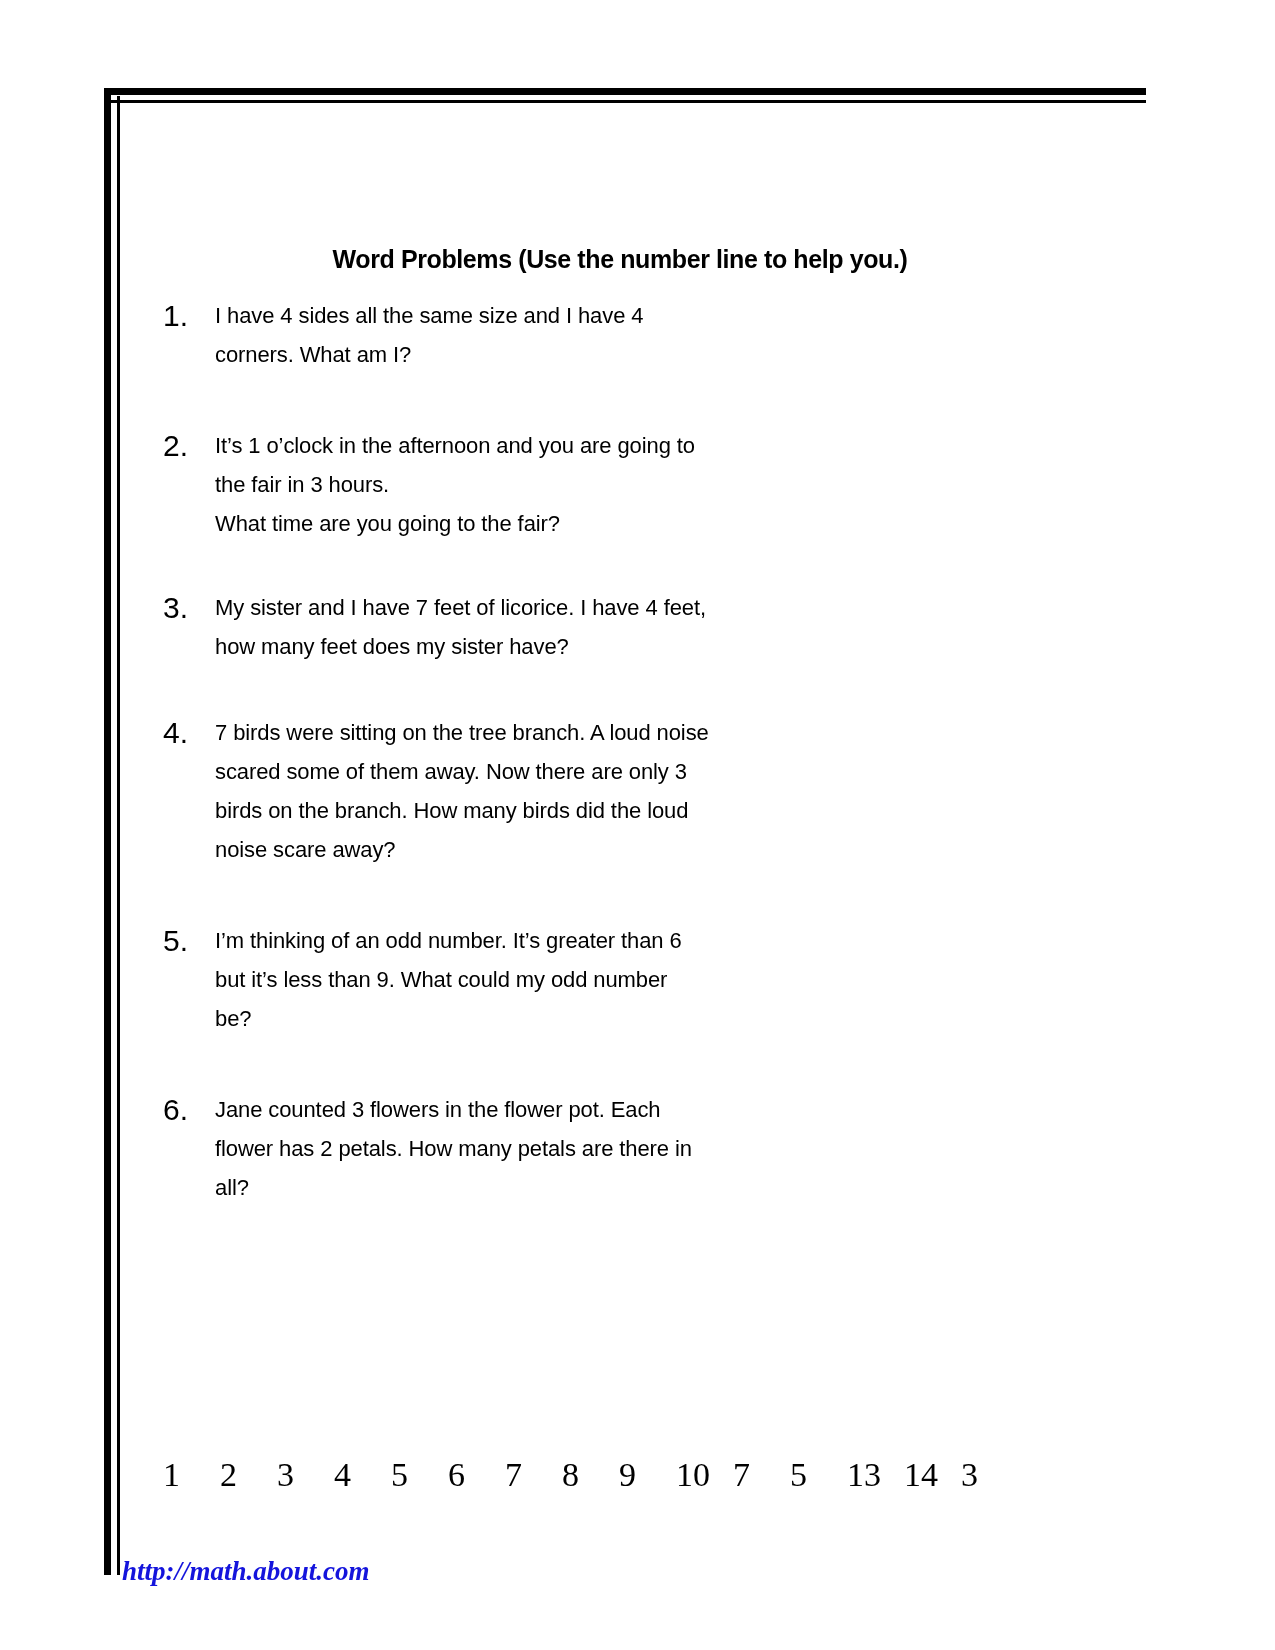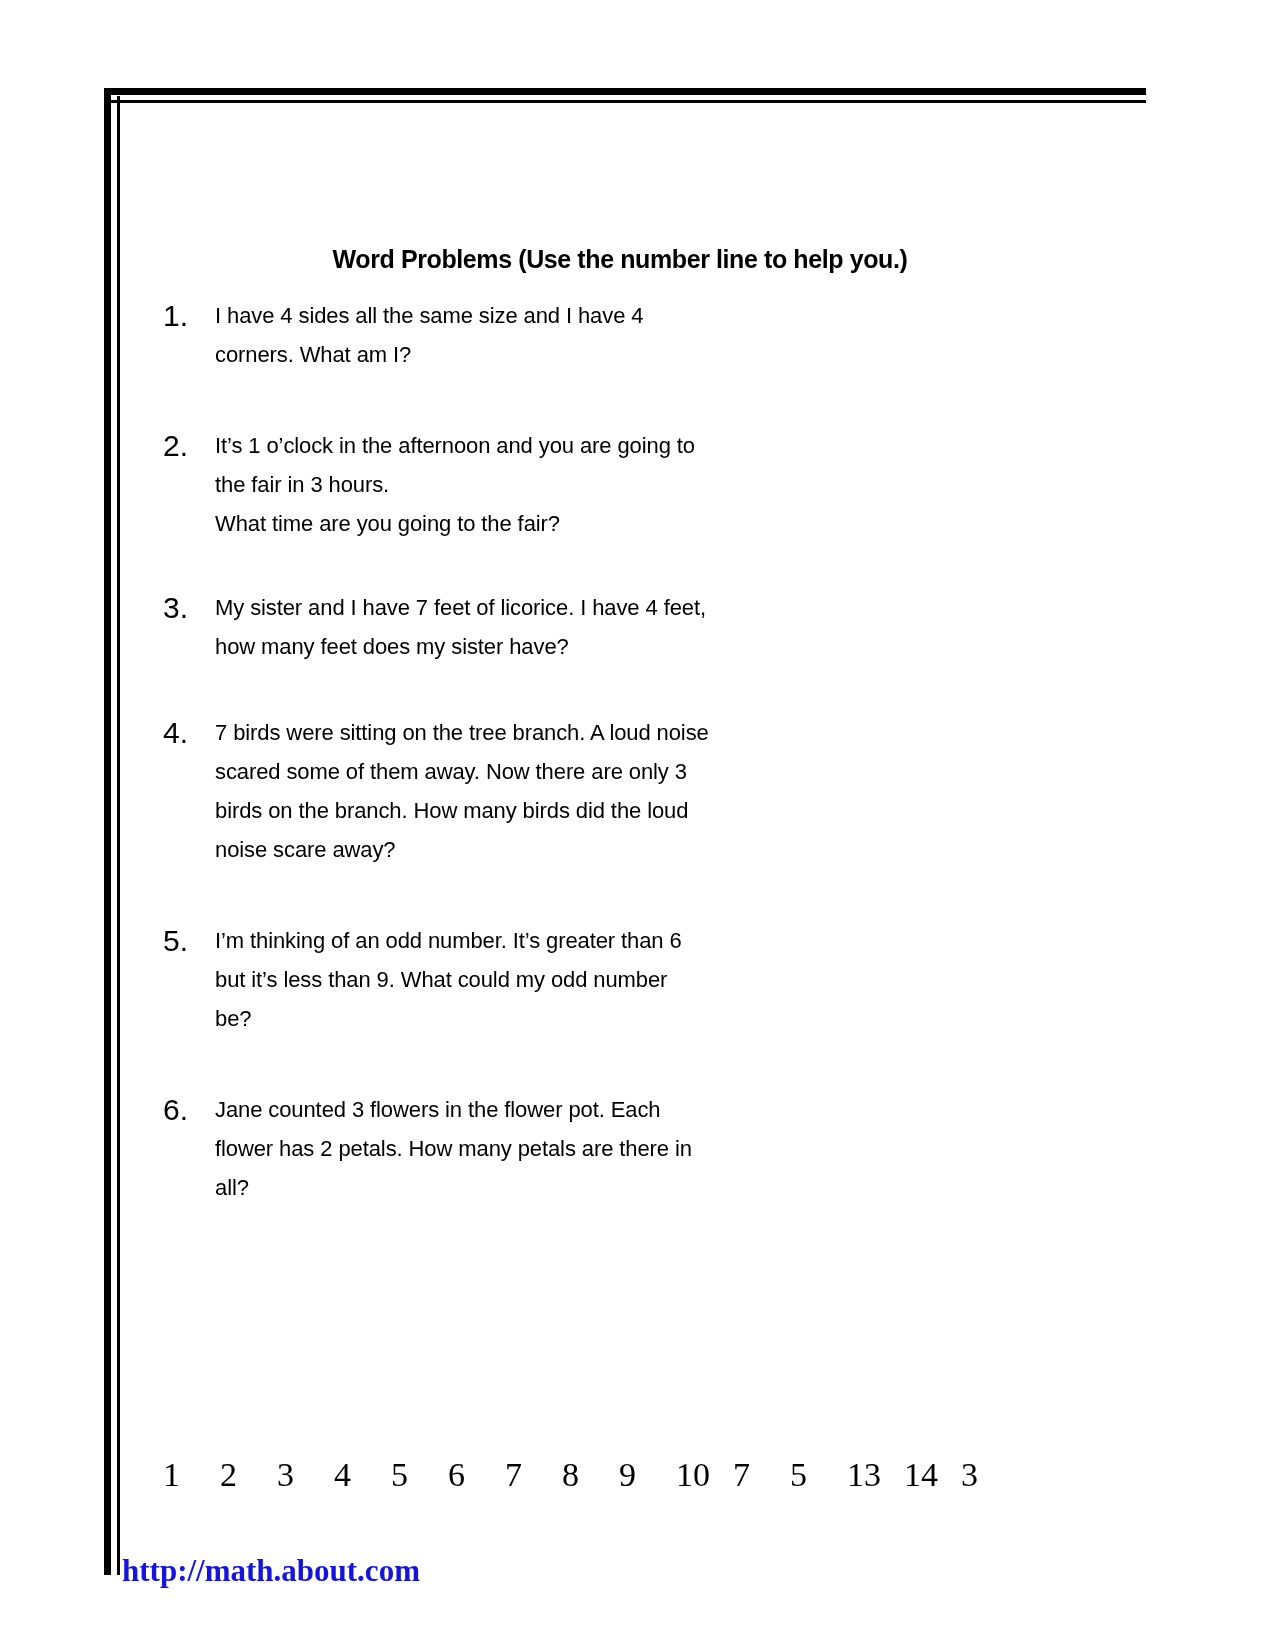--- a/index.html
+++ b/index.html
@@ -143,21 +143,22 @@
     text-align: left;
   }
 
   
   .footer-url {
     position: absolute;
     left: 122px;
     top: 1556px;
     font-family: "Liberation Serif", serif;
     font-weight: bold;
-    font-size: 31px;
+    font-style: italic;
+    font-size: 27px;
     line-height: 30px;
     color: #1414dc;
     text-decoration: none;
     white-space: nowrap;
   }
 </style>
 </head>
 <body>
 
 <div class="page">

